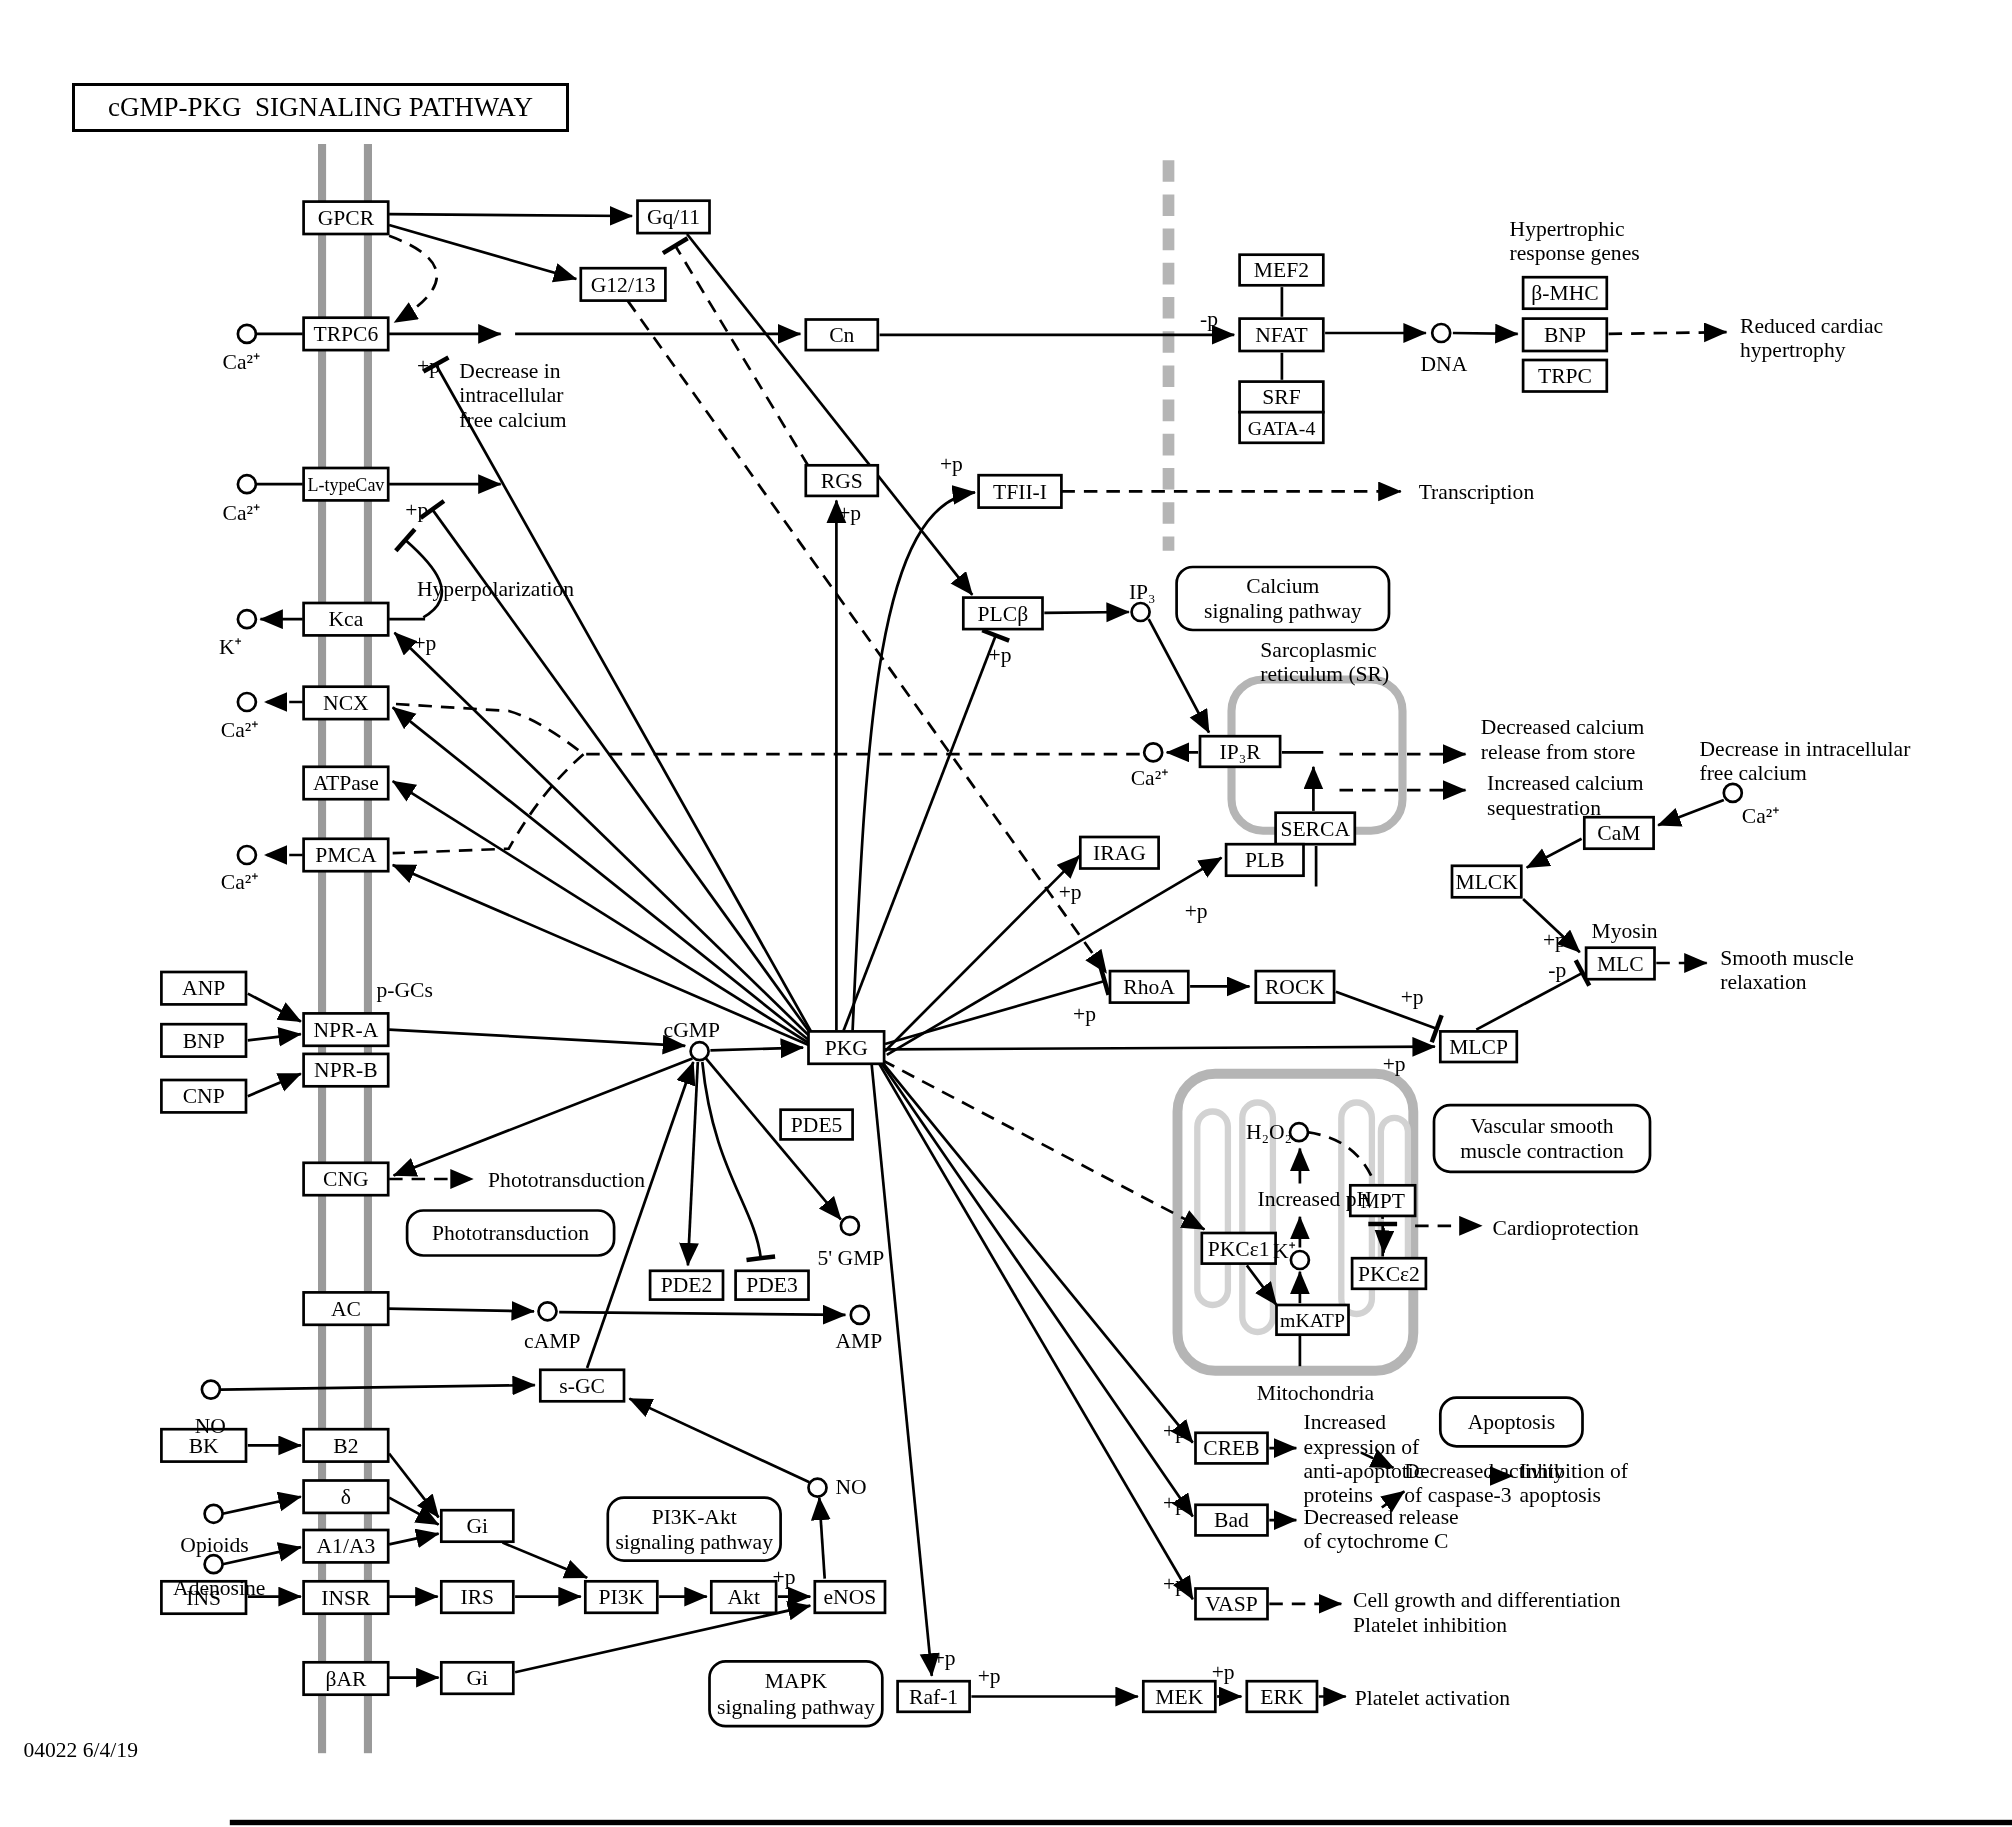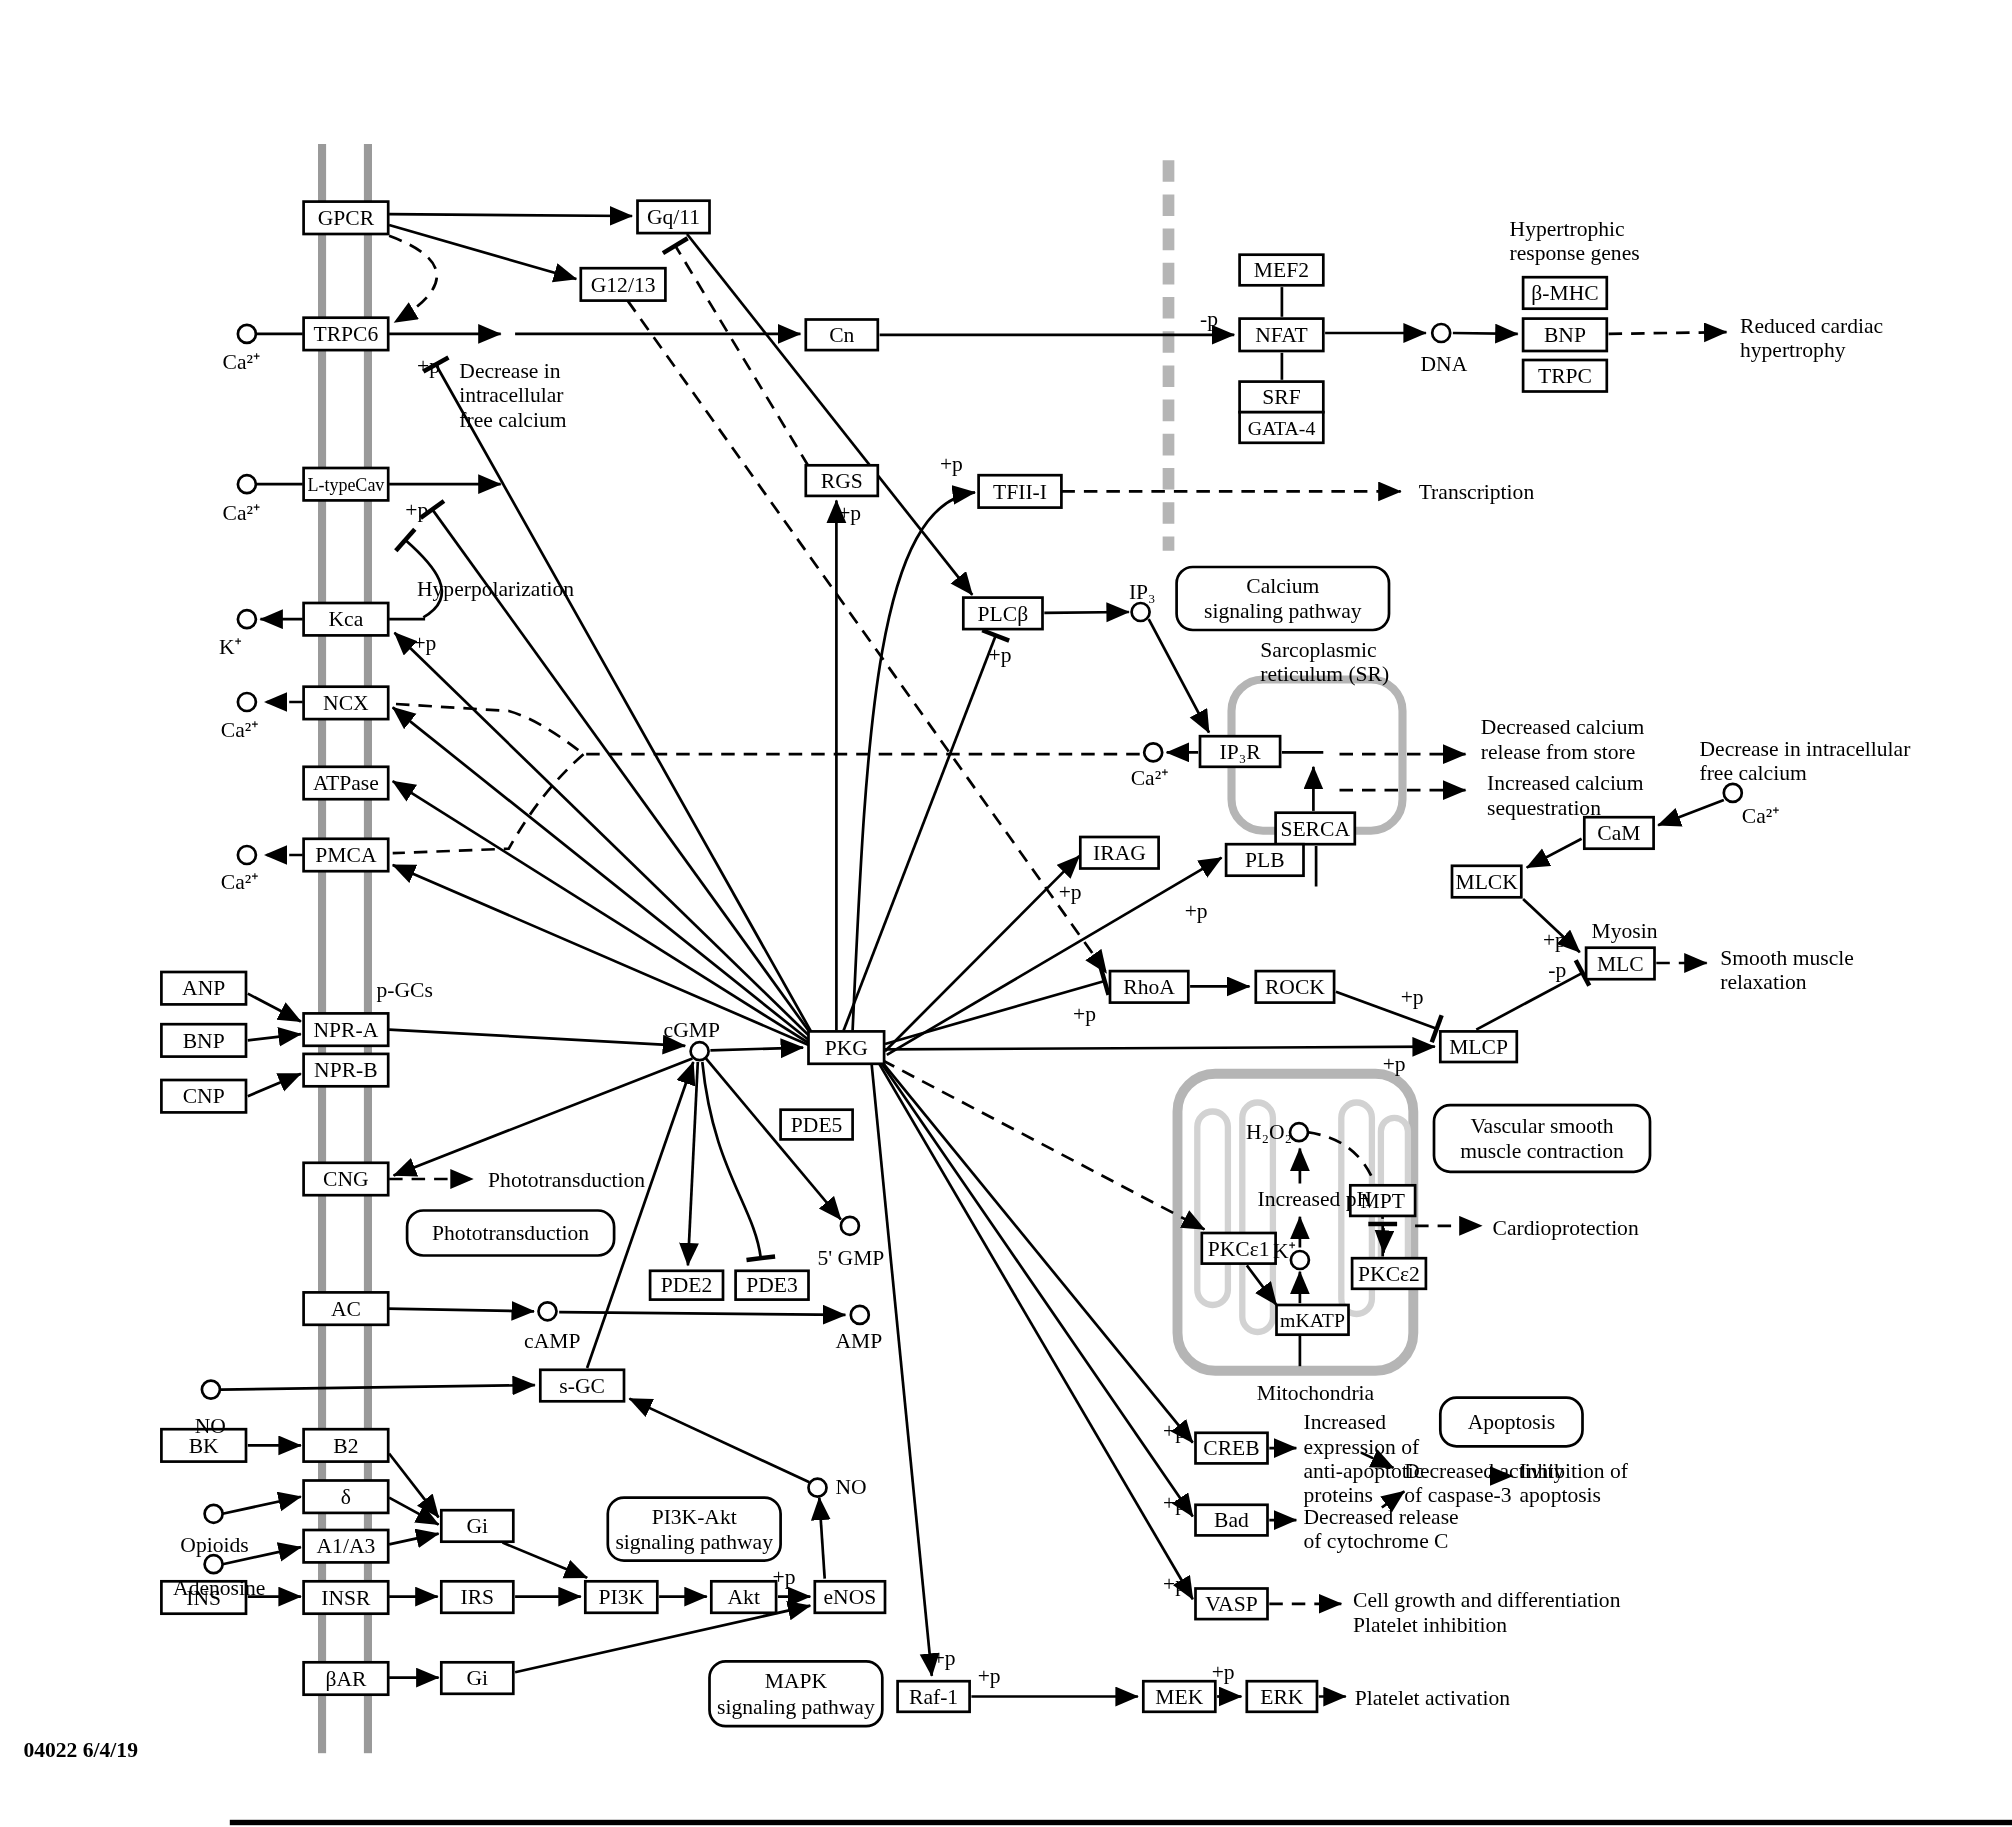--- a/index.html
+++ b/index.html
@@ -3,21 +3,21 @@
 <meta charset="utf-8">
 <style>
   html,body{margin:0;padding:0;background:#fff;}
   #stage{position:relative;width:2013px;height:1827px;background:#fff;overflow:hidden;
          font-family:"Liberation Serif",serif;}
   #diagram{position:absolute;left:0;top:0;}
   #title-box{position:absolute;left:72px;top:83px;width:497px;height:49px;border:3.6px solid #000;
              display:flex;align-items:center;justify-content:center;font-size:27px;color:#000;
              white-space:pre;background:#fff;box-sizing:border-box;}
   .credit{position:absolute;left:23.4px;font-size:21.6px;color:#000;}
-  #credit1{top:1738px;font-weight:bold;} #credit2{top:1852px;}
+  #credit1{top:1738px;} #credit2{top:1852px;}
   text{font-family:"Liberation Serif",serif;fill:#000;}
 </style>
 </head>
 <body>
 
 <div id="stage">
   <svg id="diagram" width="2013" height="1827" viewBox="0 0 2236 2030">
       <defs>
         <marker id="arr" markerUnits="userSpaceOnUse" markerWidth="28" markerHeight="24" refX="25" refY="11" orient="auto">
           <path d="M0,0 L26,11 L0,22 Z" fill="#000"></path>
@@ -520,16 +520,17 @@
       <text x="1720" y="1086" font-size="24">-p</text>
       <text x="1292" y="1598" font-size="24">+p</text>
       <text x="1292" y="1678" font-size="24">+p</text>
       <text x="1292" y="1768" font-size="24">+p</text>
       <text x="1036" y="1850" font-size="24">+p</text>
       <text x="1086" y="1870" font-size="24">+p</text>
       <text x="1346" y="1866" font-size="24">+p</text>
       <text x="858" y="1760" font-size="24">+p</text>
       <text x="1333" y="362" font-size="24">-p</text>
     </svg>
+  <div id="title-box">cGMP-PKG  SIGNALING PATHWAY</div>
   <div id="credit1" class="credit">04022 6/4/19</div>
   <div id="credit2" class="credit">(c) Kanehisa Laboratories</div>
 </div>
 
 
 </body></html>

